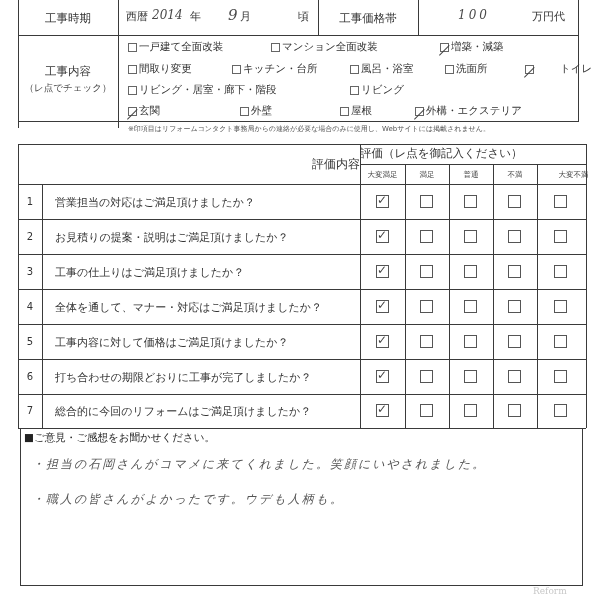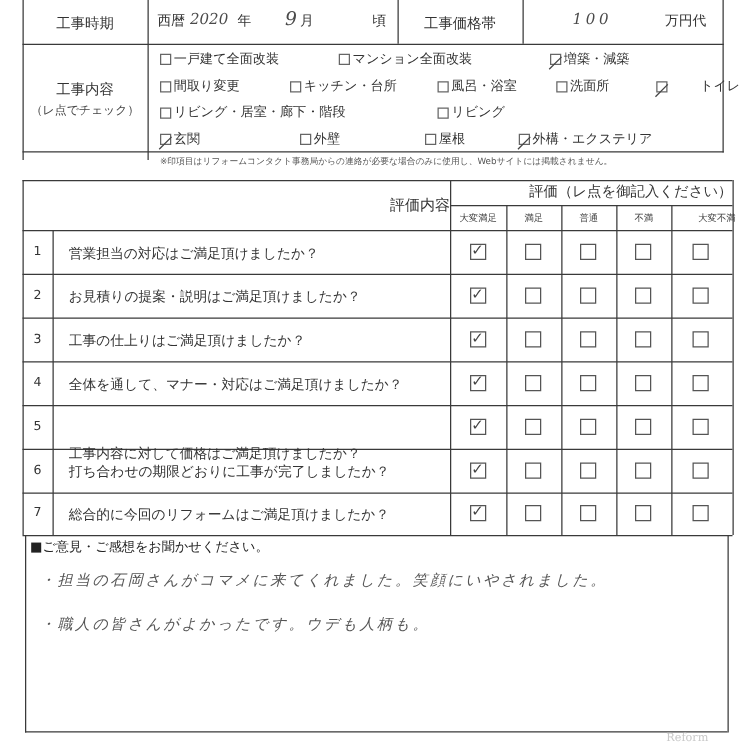--- a/index.html
+++ b/index.html
@@ -38,21 +38,21 @@
 <div class="line-v" style="left:18px;top:0;height:128px;"></div>
 <div class="line-v" style="left:118px;top:0;height:128px;"></div>
 <div class="line-v" style="left:318px;top:0;height:35px;"></div>
 <div class="line-v" style="left:418px;top:0;height:35px;"></div>
 <div class="line-v" style="left:578px;top:0;height:122px;"></div>
 <div class="line-h" style="left:18px;top:35px;width:561px;"></div>
 <div class="line-h" style="left:18px;top:121px;width:561px;"></div>
 
 <div class="cell-label" style="left:18px;top:4px;width:100px;height:28px;">工事時期</div>
 <div class="abs print" style="left:126px;top:9px;">西暦</div>
-<div class="abs hand" style="left:152px;top:8px;font-size:12px;">2020</div>
+<div class="abs hand" style="left:152px;top:8px;font-size:12px;">2014</div>
 <div class="abs print" style="left:190px;top:9px;">年</div>
 <div class="abs hand" style="left:228px;top:6px;font-size:15px;">9</div>
 <div class="abs print" style="left:240px;top:9px;">月</div>
 <div class="abs print" style="left:298px;top:9px;">頃</div>
 
 <div class="cell-label" style="left:318px;top:4px;width:100px;height:28px;">工事価格帯</div>
 <div class="abs hand" style="left:458px;top:8px;font-size:12px;letter-spacing:3px;">100</div>
 <div class="abs print" style="left:532px;top:9px;">万円代</div>
 
 <div class="abs" style="left:18px;top:64px;width:100px;text-align:center;font-size:11.5px;color:#333;">工事内容</div>
@@ -139,21 +139,21 @@
 <div class="line-v" style="left:360px;top:144px;height:284px;"></div>
 <div class="line-v" style="left:405px;top:164px;height:264px;"></div>
 <div class="line-v" style="left:449px;top:164px;height:264px;"></div>
 <div class="line-v" style="left:493px;top:164px;height:264px;"></div>
 <div class="line-v" style="left:537px;top:164px;height:264px;"></div>
 <div class="line-v" style="left:586px;top:144px;height:284px;"></div>
 <div class="line-v" style="left:20px;top:428px;height:158px;"></div>
 <div class="line-v" style="left:582px;top:428px;height:158px;"></div>
 
 <div class="abs" style="left:18px;top:156px;width:342px;text-align:right;font-size:12px;color:#333;">評価内容</div>
-<div class="abs" style="left:360px;top:146px;width:226px;text-align:right;font-size:11.5px;color:#333;">評価（レ点を御記入ください）</div>
+<div class="abs" style="left:360px;top:146px;width:226px;text-align:left;font-size:11.5px;color:#333;">評価（レ点を御記入ください）</div>
 
 <div class="col-head" style="left:360px;top:170px;width:45px;">大変満足</div>
 <div class="col-head" style="left:405px;top:170px;width:44px;">満足</div>
 <div class="col-head" style="left:449px;top:170px;width:44px;">普通</div>
 <div class="col-head" style="left:493px;top:170px;width:44px;">不満</div>
 <div class="col-head" style="left:549px;top:170px;width:49px;">大変不満</div>
 
 <div>
   <div class="eval-num" style="left:20px;top:196px;">1</div>
   <div class="eval-q" style="left:55px;top:195px;">営業担当の対応はご満足頂けましたか？</div>
@@ -165,21 +165,21 @@
 <div>
   <div class="eval-num" style="left:20px;top:266px;">3</div>
   <div class="eval-q" style="left:55px;top:265px;">工事の仕上りはご満足頂けましたか？</div>
 </div>
 <div>
   <div class="eval-num" style="left:20px;top:301px;">4</div>
   <div class="eval-q" style="left:55px;top:300px;">全体を通して、マナー・対応はご満足頂けましたか？</div>
 </div>
 <div>
   <div class="eval-num" style="left:20px;top:336px;">5</div>
-  <div class="eval-q" style="left:55px;top:335px;margin-top:20px;">工事内容に対して価格はご満足頂けましたか？</div>
+  <div class="eval-q" style="left:55px;top:335px;">工事内容に対して価格はご満足頂けましたか？</div>
 </div>
 <div>
   <div class="eval-num" style="left:20px;top:371px;">6</div>
   <div class="eval-q" style="left:55px;top:370px;">打ち合わせの期限どおりに工事が完了しましたか？</div>
 </div>
 <div>
   <div class="eval-num" style="left:20px;top:405px;">7</div>
   <div class="eval-q" style="left:55px;top:404px;">総合的に今回のリフォームはご満足頂けましたか？</div>
 </div>
 

